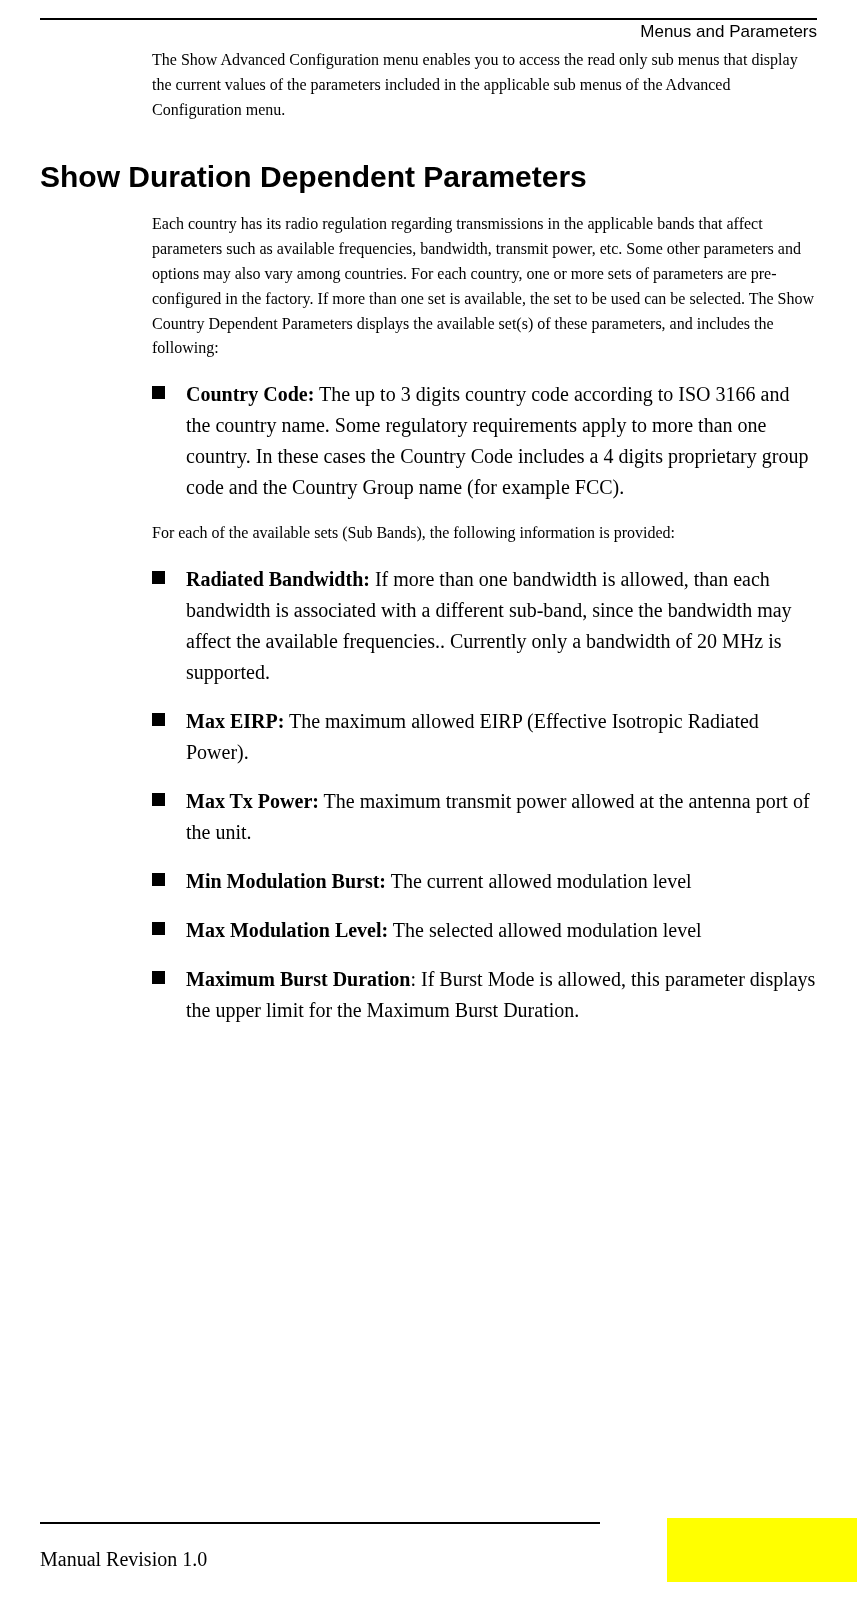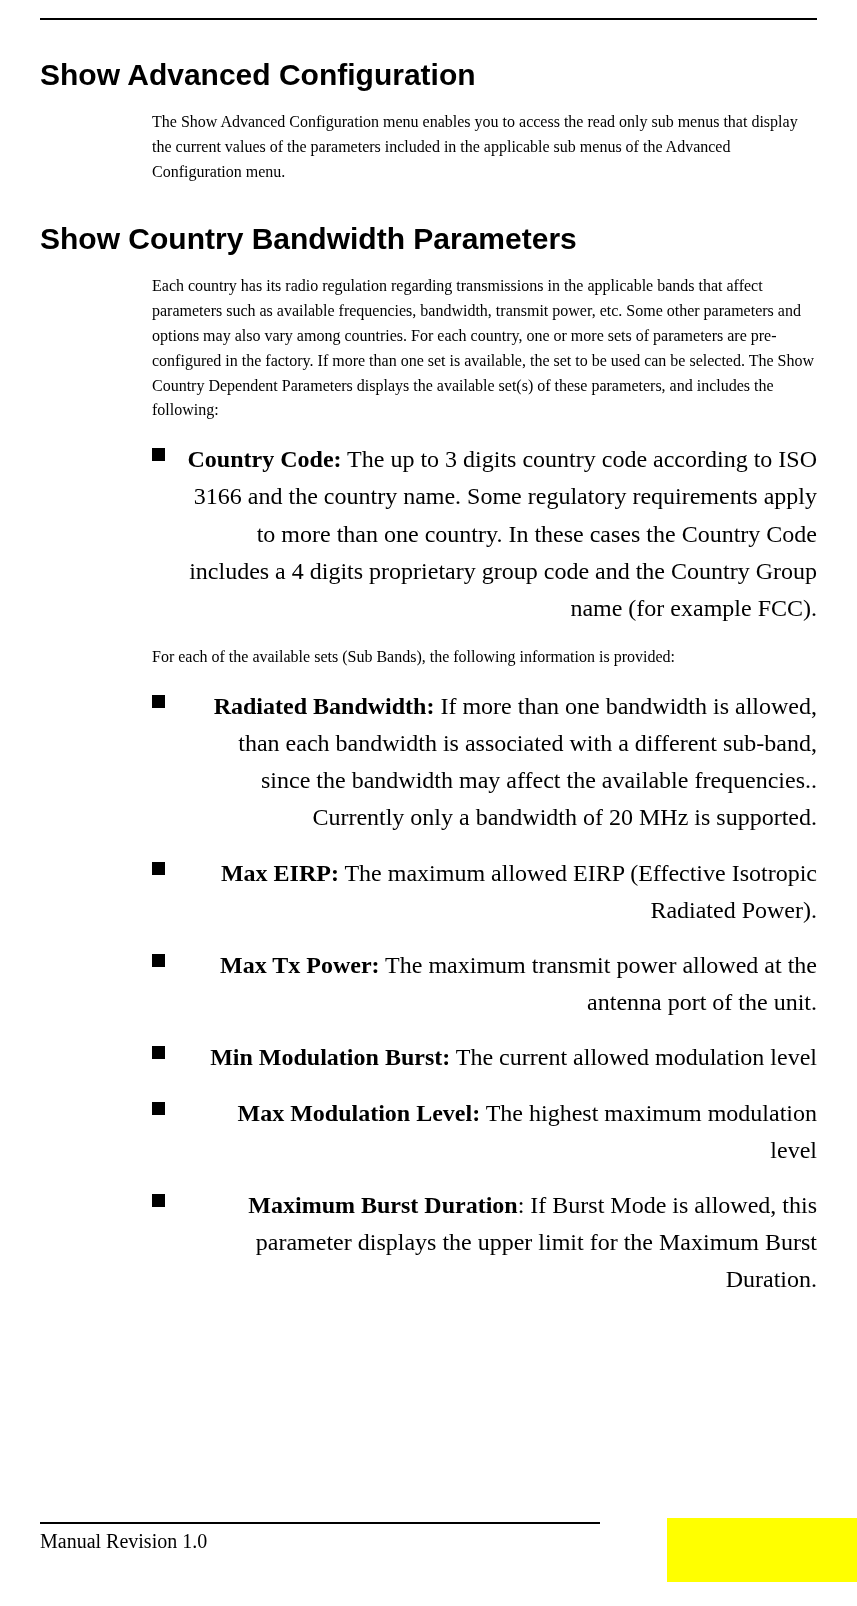--- a/index.html
+++ b/index.html
@@ -46,23 +46,22 @@
   }
   ul.sq {
     list-style: none;
     margin: 0 0 14px 0;
     padding: 0;
   }
   ul.sq > li {
     position: relative;
     padding-left: 34px;
     margin: 8px 0 18px 0;
-    font-size: 24px;
+    font-size: 20px;
     line-height: 1.55;
-    text-align: right;
   }
   ul.sq > li::before {
     content: "";
     position: absolute;
     left: 0;
     top: 7px;
     width: 13px;
     height: 13px;
     background: #000;
   }
@@ -80,47 +79,47 @@
     border-top: 2px solid #000;
     width: 560px;
   }
   .footer-row {
     position: relative;
     height: 70px;
   }
   .footer-left {
     position: absolute;
     left: 40px;
-    top: 6px;
+    top: 24px;
     font-size: 20px;
     font-family: Georgia, "Times New Roman", serif;
   }
   .yellow-box {
     position: absolute;
     right: 0;
     top: -6px;
     width: 190px;
     height: 64px;
     background: #ffff00;
   }
 </style>
 </head>
 <body>
 
 <div class="page">
 
   <div class="top-rule"></div>
+  <div class="header-right">Menus and Parameters</div>
 
-  <h1 class="section">Show Advanced Configuration</h1>
 
   <div class="body-block">
     <p class="para">The Show Advanced Configuration menu enables you to access the read only sub menus that display the current values of the parameters included in the applicable sub menus of the Advanced Configuration menu.</p>
   </div>
 
-  <h1 class="section">Show Country Bandwidth Parameters</h1>
+  <h1 class="section">Show Duration Dependent Parameters</h1>
 
   <div class="body-block">
     <p class="para">Each country has its radio regulation regarding transmissions in the applicable bands that affect parameters such as available frequencies, bandwidth, transmit power, etc. Some other parameters and options may also vary among countries. For each country, one or more sets of parameters are pre-configured in the factory. If more than one set is available, the set to be used can be selected. The Show Country Dependent Parameters displays the available set(s) of these parameters, and includes the following:</p>
 
     <ul class="sq">
       <li>
         <span class="b">Country Code:</span><span> The up to 3 digits country code according to ISO 3166 and the country name. Some regulatory requirements apply to more than one country. In these cases the Country Code includes a 4 digits proprietary group code and the Country Group name (for example FCC).</span>
       </li>
     </ul>
 
@@ -133,21 +132,21 @@
       <li>
         <span class="b">Max EIRP:</span><span> The maximum allowed EIRP (Effective Isotropic Radiated Power).</span>
       </li>
       <li>
         <span class="b">Max Tx Power:</span><span> The maximum transmit power allowed at the antenna port of the unit.</span>
       </li>
       <li>
         <span class="b">Min Modulation Burst:</span><span> The current allowed modulation level</span>
       </li>
       <li>
-        <span class="b">Max Modulation Level:</span><span> The highest maximum modulation level</span>
+        <span class="b">Max Modulation Level:</span><span> The selected allowed modulation level</span>
       </li>
       <li>
         <span class="b">Maximum Burst Duration</span><span>: If Burst Mode is allowed, this parameter displays the upper limit for the Maximum Burst Duration.</span>
       </li>
     </ul>
   </div>
 
   <div class="footer-area">
     <div class="footer-rule-wrap">
       <div class="footer-rule"></div>

